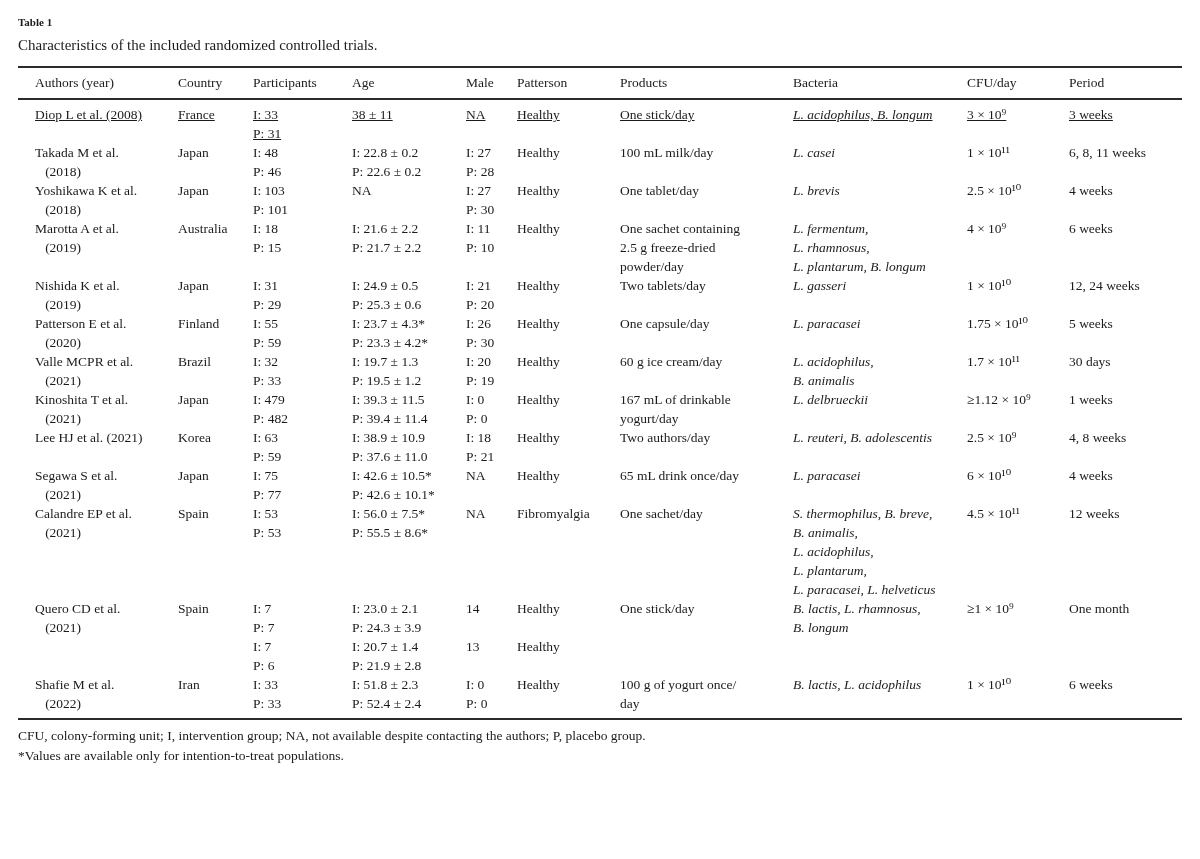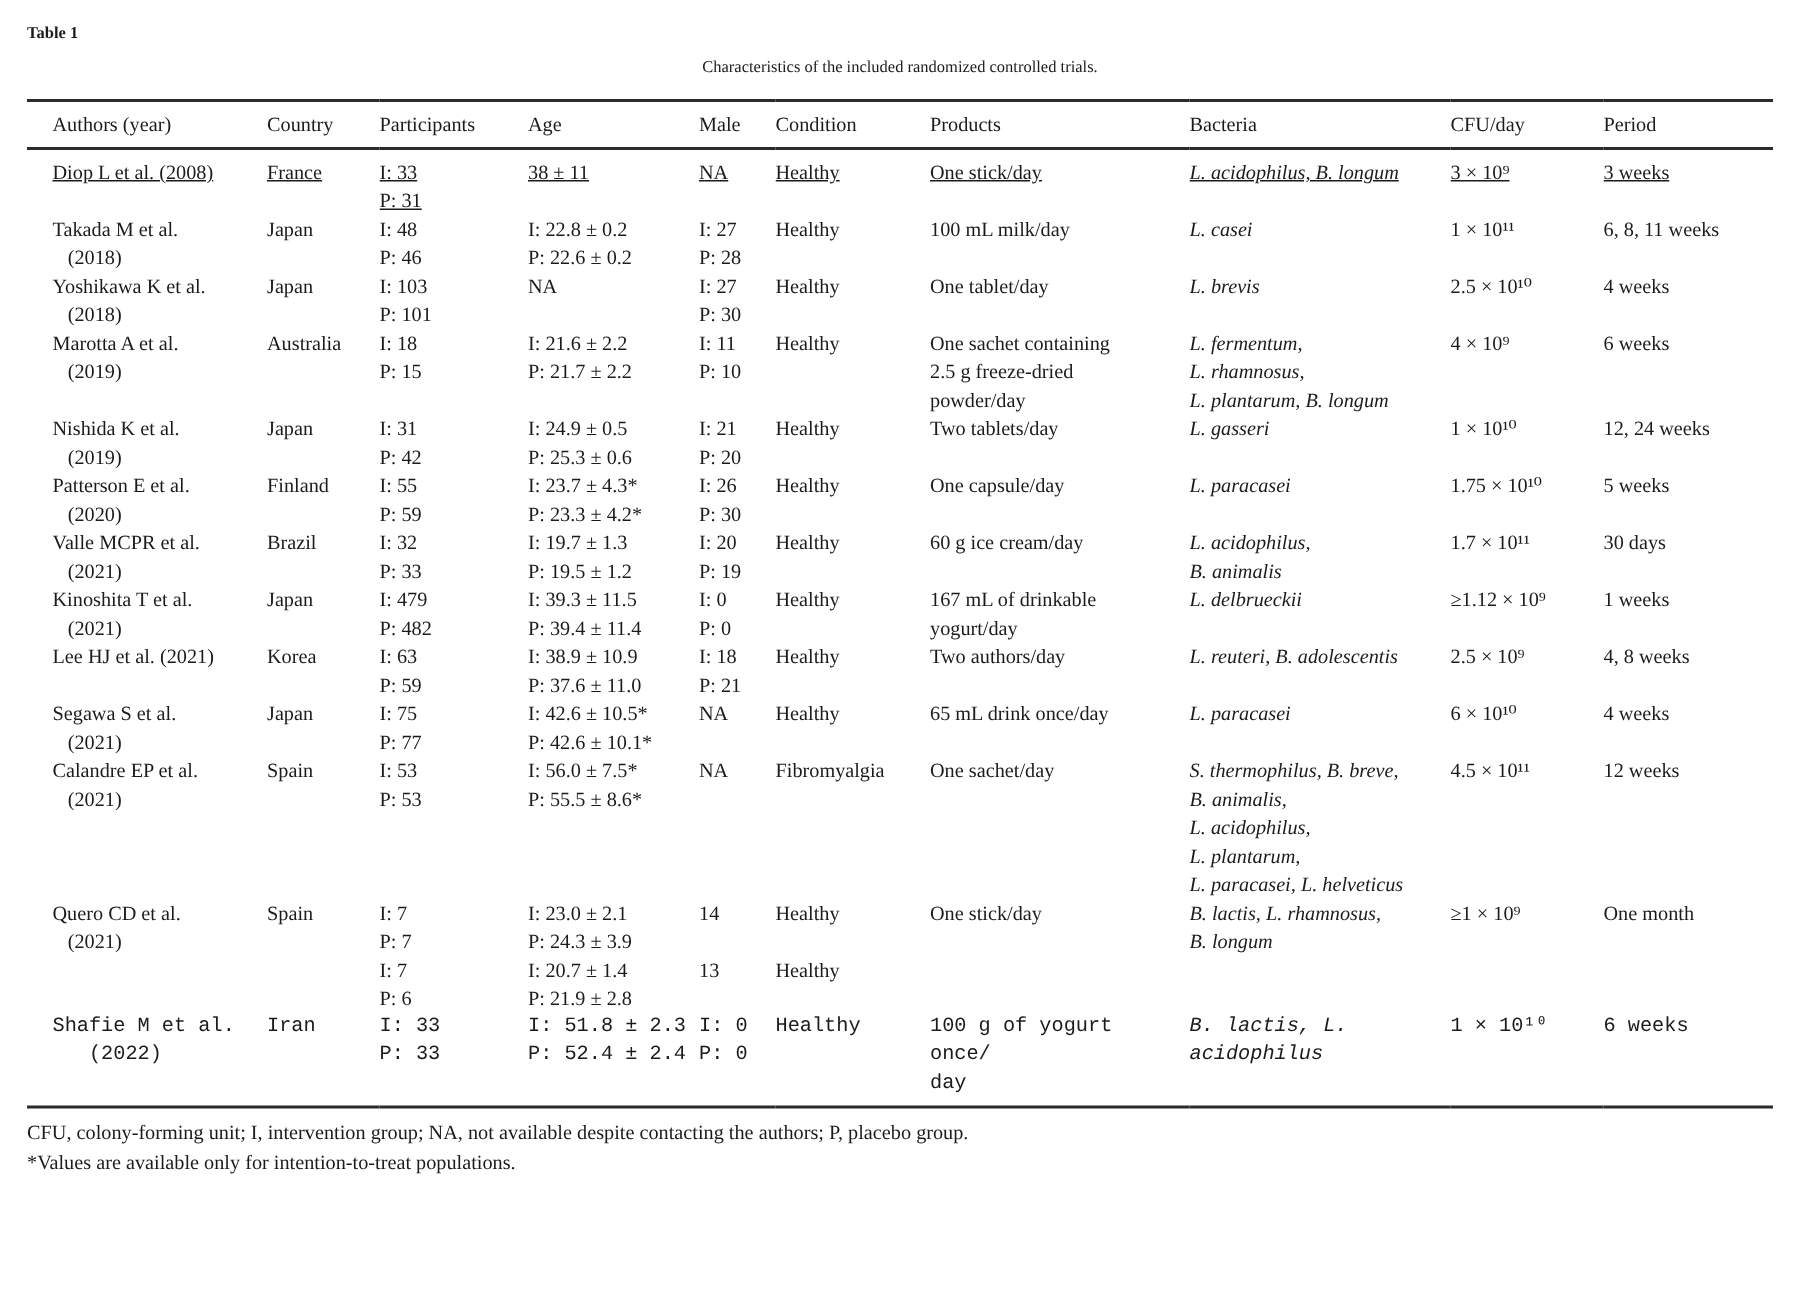--- a/index.html
+++ b/index.html
@@ -4,39 +4,39 @@
 <style>
   html, body { margin:0; padding:0; background:#ffffff; }
   body {
     width:1200px; height:859px; overflow:hidden;
     font-family:"Liberation Serif","DejaVu Serif",serif;
     color:#1b1b1b;
     -webkit-font-smoothing:antialiased;
   }
   .page { box-sizing:border-box; width:1200px; padding:13px 18px 0 18px; }
   .tbl-label { font-weight:bold; font-size:11px; line-height:19px; }
-  .tbl-caption { font-size:11px; line-height:20px; margin-top:3px;text-align:center; }
+  .tbl-caption { font-size:15px; line-height:20px; margin-top:3px; }
   table.rct {
     border-collapse:collapse; table-layout:fixed;
     width:1164px; margin-top:11px;
     border-top:2px solid #2b2b2b;
     border-bottom:2px solid #2b2b2b;
   }
   thead th {
     font-weight:normal; text-align:left; font-size:13.5px;
     border-bottom:2px solid #2b2b2b;
     padding:7px 6px 7px 0; vertical-align:middle;
     white-space:nowrap; overflow:hidden;margin-top:12px;
   }
   tbody td {
     font-size:13.5px; line-height:19px; vertical-align:top;
     white-space:pre-line; padding:0 6px 0 0; overflow:hidden;
   }
   tbody tr:first-child td { padding-top:5px;text-decoration:underline; }
-  tbody tr:last-child td { padding-bottom:5px;font-family:Liberation Mono, monospace; }
+  tbody tr:last-child td { padding-bottom:5px; }
   .ca { padding-left:17px !important; }
   td.bac { font-style:italic; }
   .footnotes { margin-top:6px; font-size:13.5px; line-height:20px; }
 </style>
 </head>
 <body>
 
 <div class="page">
   <div class="tbl-label">Table 1</div>
   <div class="tbl-caption">Characteristics of the included randomized controlled trials.</div>
@@ -54,21 +54,21 @@
         <col style="width:102px">
         <col style="width:113px">
     </colgroup>
     <thead>
       <tr>
         <th class="ca">Authors (year)</th>
         <th>Country</th>
         <th>Participants</th>
         <th>Age</th>
         <th>Male</th>
-        <th>Condition</th>
+        <th>Patterson</th>
         <th>Products</th>
         <th>Bacteria</th>
         <th>CFU/day</th>
         <th>Period</th>
       </tr>
     </thead>
     <tbody>
       <tr>
         <td class="ca">Diop L et al. (2008)</td>
         <td>France</td>
@@ -131,21 +131,21 @@
 L. rhamnosus,
 L. plantarum, B. longum</td>
         <td>4 × 10⁹</td>
         <td>6 weeks</td>
       </tr>
       <tr>
         <td class="ca">Nishida K et al.
 &nbsp;&nbsp;&nbsp;(2019)</td>
         <td>Japan</td>
         <td>I: 31
-P: 42</td>
+P: 29</td>
         <td>I: 24.9 ± 0.5
 P: 25.3 ± 0.6</td>
         <td>I: 21
 P: 20</td>
         <td>Healthy</td>
         <td>Two tablets/day</td>
         <td class="bac">L. gasseri</td>
         <td>1 × 10¹⁰</td>
         <td>12, 24 weeks</td>
       </tr>

